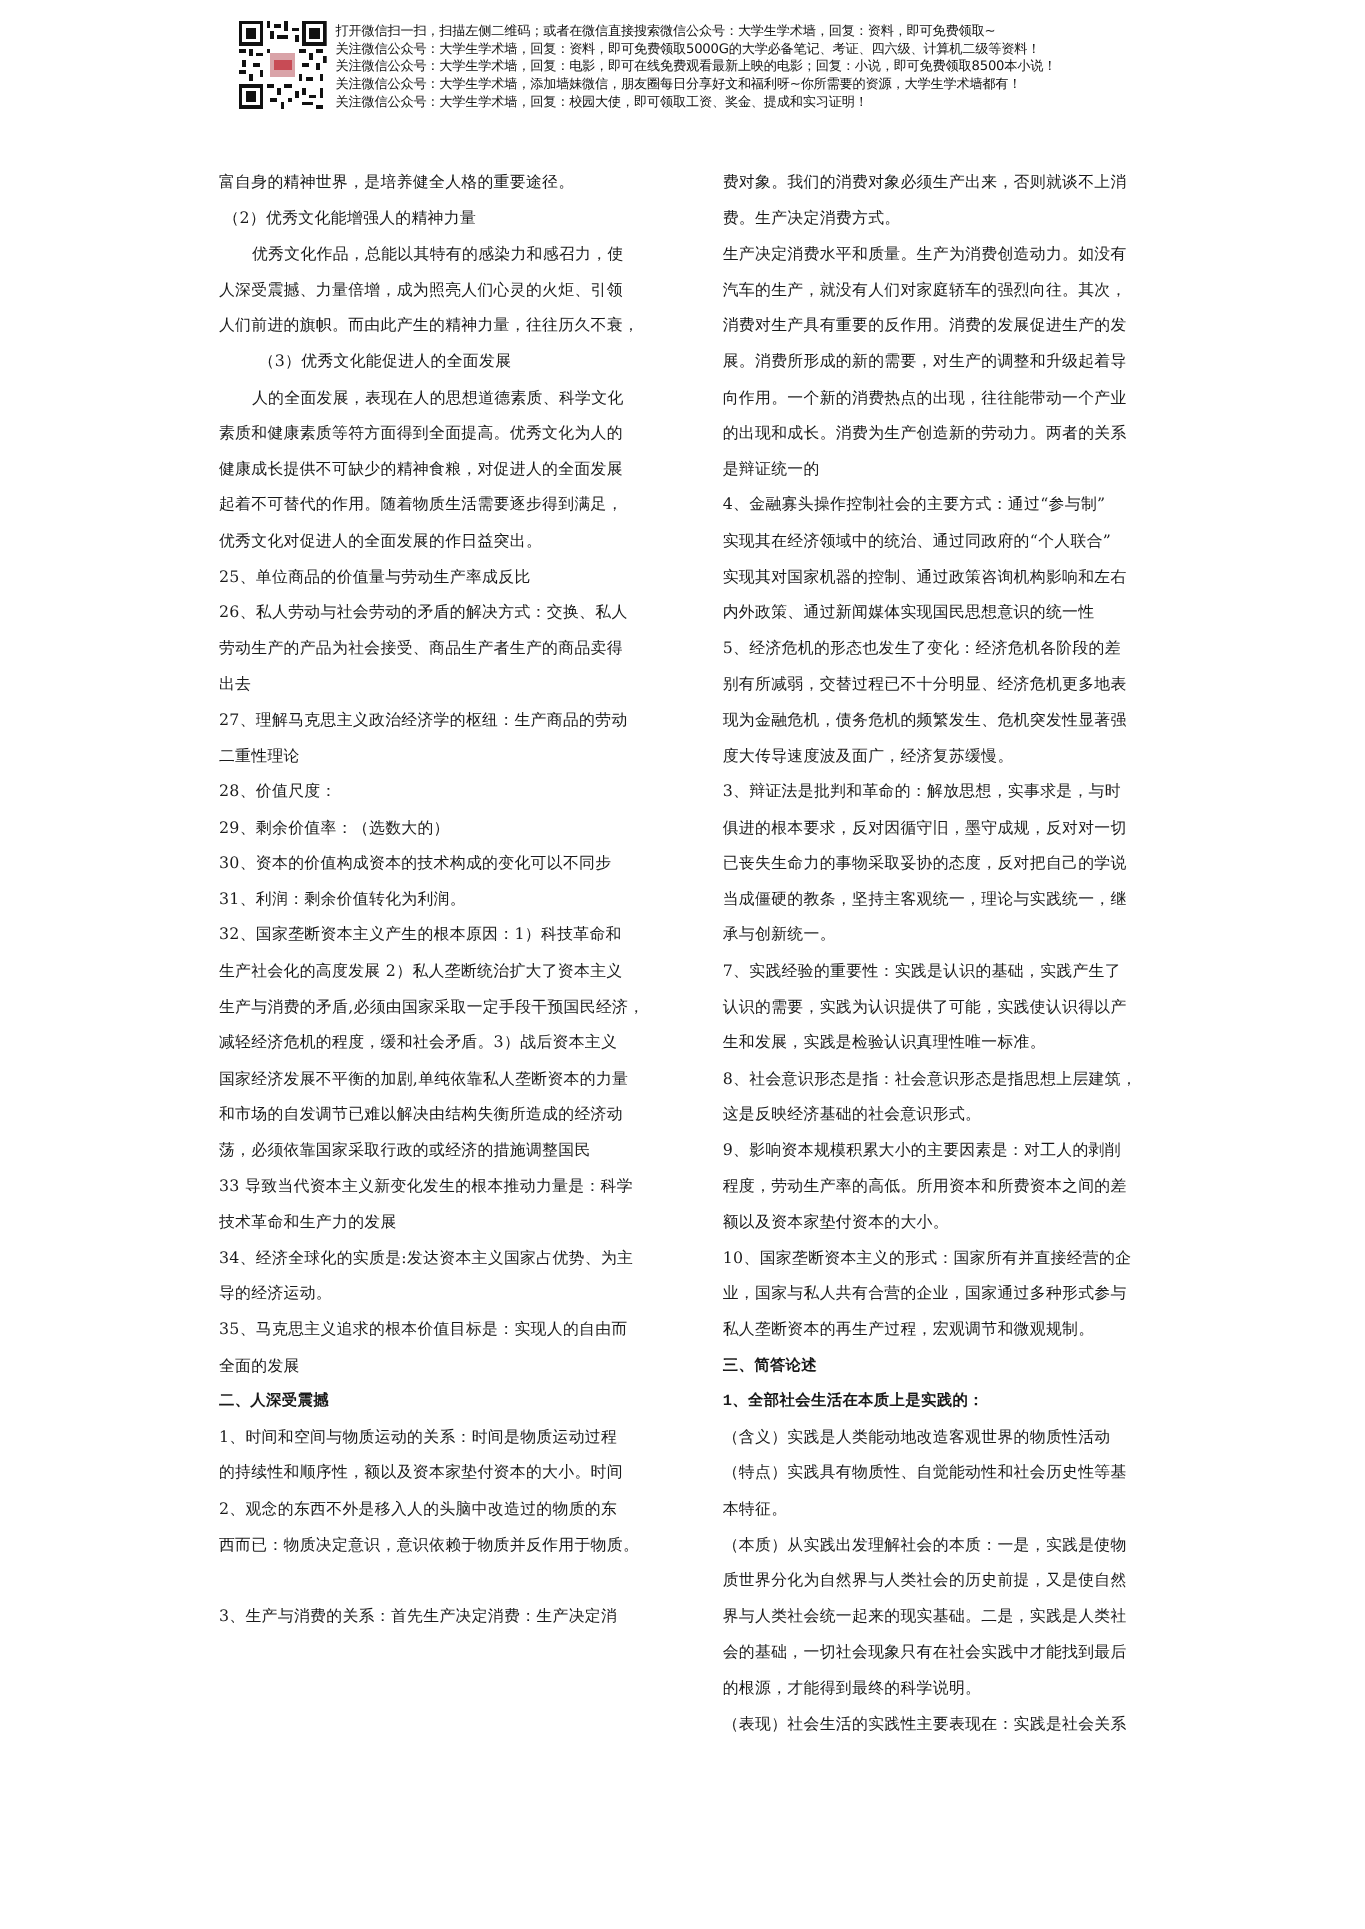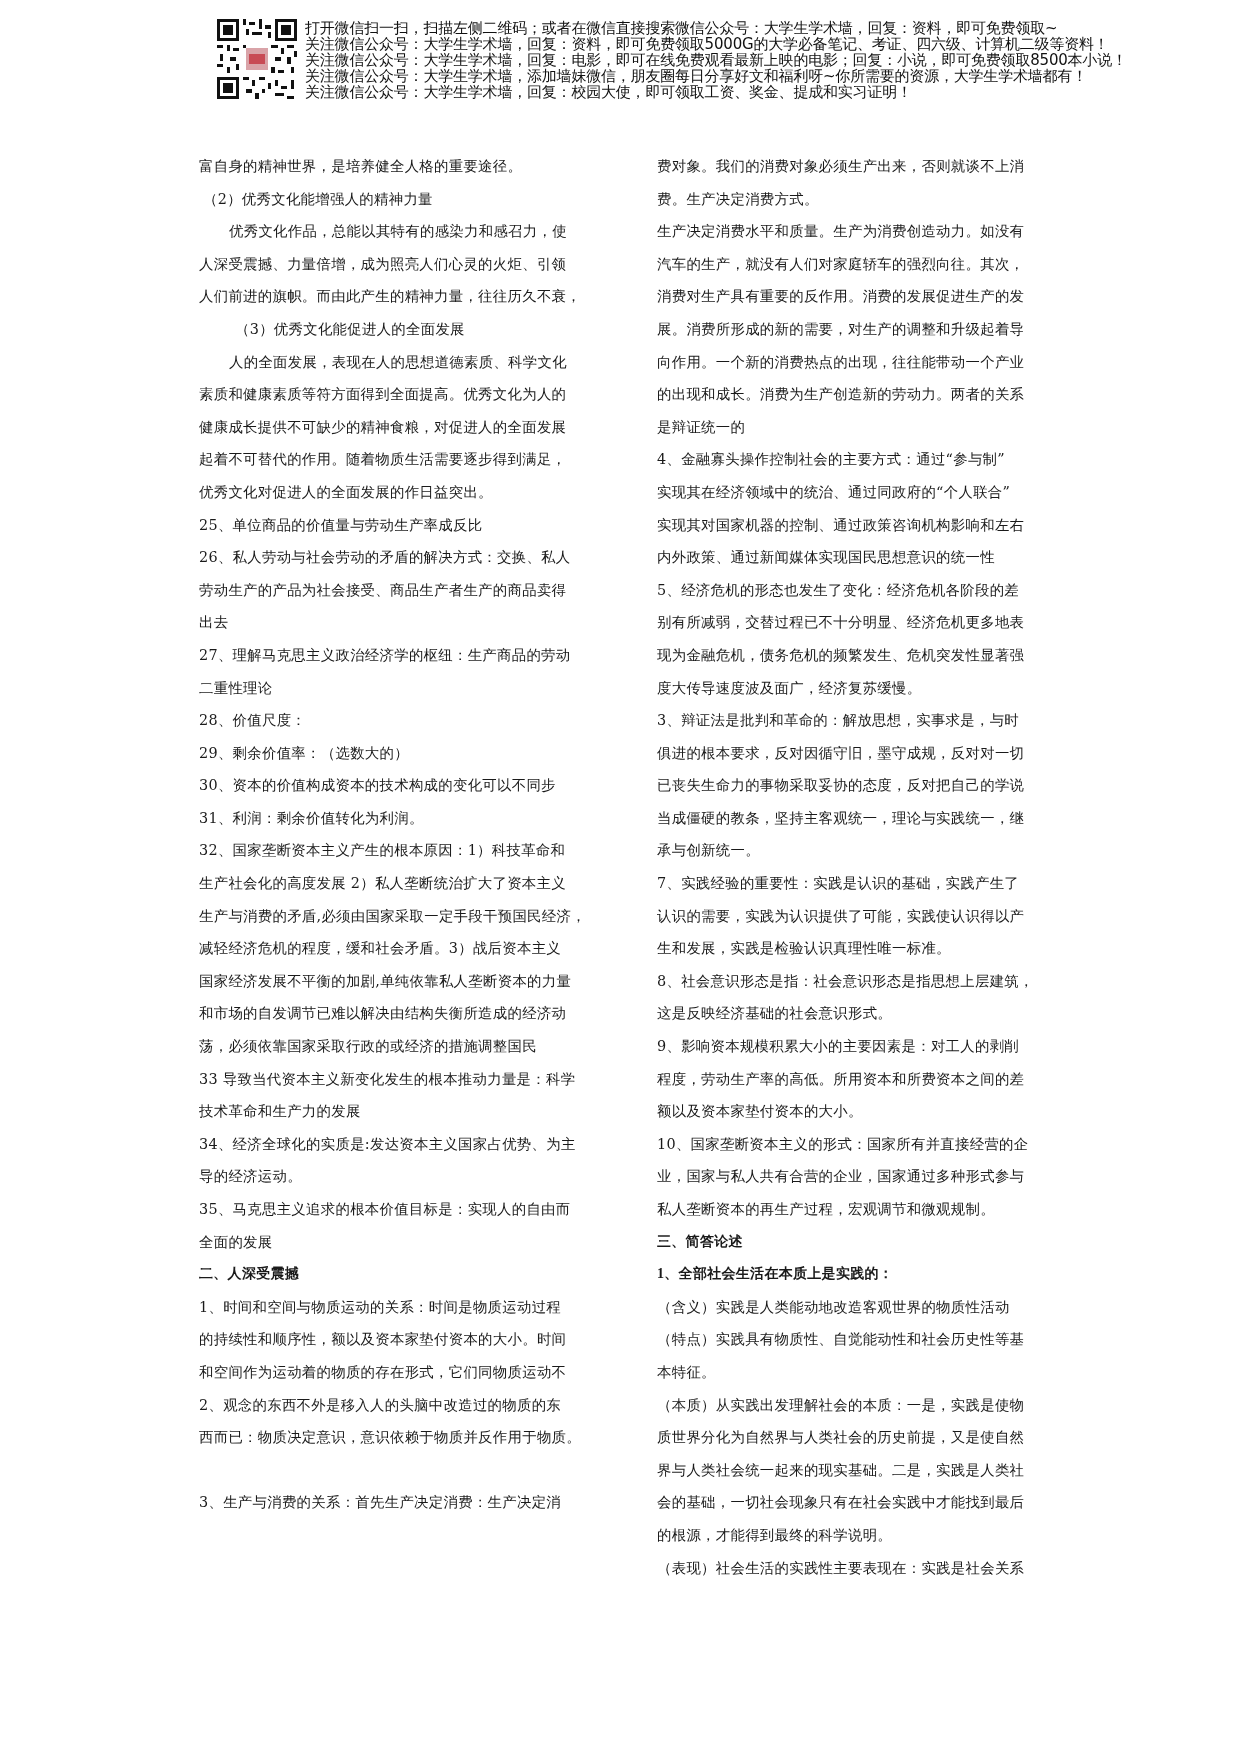--- a/index.html
+++ b/index.html
@@ -2,30 +2,30 @@
 <html><head>
 <meta charset="utf-8">
 <style>
   html, body { margin: 0; padding: 0; background: #ffffff; }
   body { width: 1241px; height: 1754px; position: relative; overflow: hidden;
          font-family: "DejaVu Serif", "Liberation Serif", serif; color: #1a1a1a; }
   .header { position: absolute; left: 217px; top: 19px; width: 720px; height: 84px; }
   .qr { position: absolute; left: 0; top: 0; width: 80px; height: 80px; background: #fff; }
   .qr svg { width: 80px; height: 80px; display: block; }
   .promo { position: absolute; left: 88px; top: 1px; width: 640px; }
-  .promo-line { font-family: "DejaVu Sans", "Liberation Sans", sans-serif; font-size: 15px;
+  .promo-line { font-family: "DejaVu Sans", "Liberation Sans", sans-serif; font-size: 12px;
                 line-height: 16px; height: 16px; white-space: nowrap; color: #111; letter-spacing: -0.2px; }
   .col { position: absolute; top: 150px; width: 410px; }
   .col-left { left: 199px; }
   .col-right { left: 657px; }
   .line { font-size: 14.4px; line-height: 32.6px; height: 32.6px; white-space: nowrap; letter-spacing: 0.3px; }
   .indent1 { padding-left: 4px; }
   .indent2 { padding-left: 30px; }
   .indent3 { padding-left: 36px; }
-  .bold { font-weight: bold; font-family: Liberation Serif, serif; font-size: 14px; }
+  .bold { font-weight: bold; font-family: Liberation Mono, monospace; font-size: 14px; }
   .gap { height: 32.6px; }
 </style>
 </head>
 <body>
 
 <div class="header">
   <div class="qr">
     <svg viewBox="0 0 25 25" shape-rendering="crispEdges">
       <rect width="25" height="25" fill="#fff"></rect>
       <g fill="#111">
@@ -120,21 +120,20 @@
     <div class="line normal">荡，必须依靠国家采取行政的或经济的措施调整国民</div>
     <div class="line normal">33 导致当代资本主义新变化发生的根本推动力量是：科学</div>
     <div class="line normal">技术革命和生产力的发展</div>
     <div class="line normal">34、经济全球化的实质是:发达资本主义国家占优势、为主</div>
     <div class="line normal">导的经济运动。</div>
     <div class="line normal">35、马克思主义追求的根本价值目标是：实现人的自由而</div>
     <div class="line normal">全面的发展</div>
     <div class="line bold">二、人深受震撼</div>
     <div class="line normal">1、时间和空间与物质运动的关系：时间是物质运动过程</div>
     <div class="line normal">的持续性和顺序性，额以及资本家垫付资本的大小。时间</div>
-    <div class="line normal">和空间作为运动着的物质的存在形式，它们同物质运动不</div>
     <div class="line normal">2、观念的东西不外是移入人的头脑中改造过的物质的东</div>
     <div class="line normal">西而已：物质决定意识，意识依赖于物质并反作用于物质。</div>
     <div class="line gap"></div>
     <div class="line normal">3、生产与消费的关系：首先生产决定消费：生产决定消</div>
   </div>
 <div class="col col-right" id="col-right">
     <div class="line normal">费对象。我们的消费对象必须生产出来，否则就谈不上消</div>
     <div class="line normal">费。生产决定消费方式。</div>
     <div class="line normal">生产决定消费水平和质量。生产为消费创造动力。如没有</div>
     <div class="line normal">汽车的生产，就没有人们对家庭轿车的强烈向往。其次，</div>

